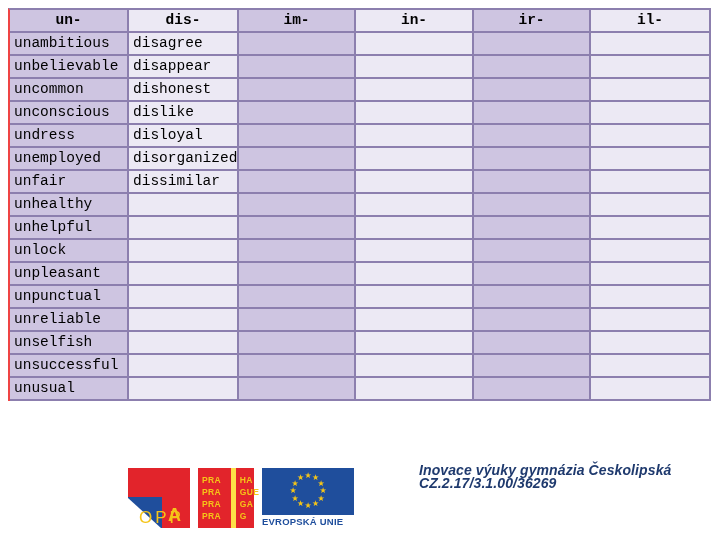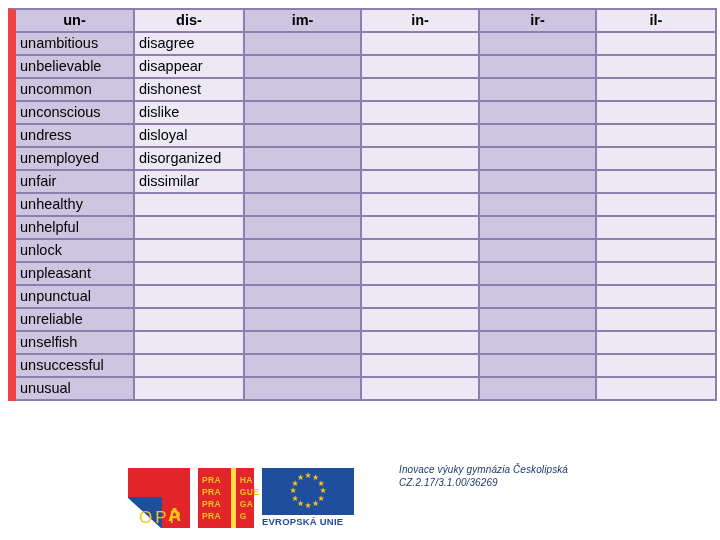--- a/index.html
+++ b/index.html
@@ -20,22 +20,23 @@
     position: absolute;
     left: 8px;
     top: 8px;
     width: 703px;
   }
   table.prefix-table {
     border-collapse: separate;
     border-spacing: 0;
     table-layout: fixed;
     width: 703px;
-    border-left: 8px solid #ef4444;
+    border-left: 2px solid #ef4444;
     border-top: 2px solid #8c7fae;
+    font-family: Liberation Mono, monospace;
   }
   table.prefix-table td,
   table.prefix-table th {
     border-right: 2px solid #8c7fae;
     border-bottom: 2px solid #8c7fae;
     height: 21px;
     padding: 0 0 0 4px;
     font-size: 14.5px;
     font-weight: normal;
     color: #000000;
@@ -179,27 +180,27 @@
     font-size: 8px;
     line-height: 8px;
     width: 8px;
     height: 8px;
     text-align: center;
   }
 
   
   #project-text {
     position: absolute;
-    left: 399px;
+    left: 419px;
     top: 12px;
     color: #1f3a6e;
     font-family: "Liberation Sans", sans-serif;
     font-style: italic;
-    font-weight: normal;
-    font-size: 10px;
+    font-weight: bold;
+    font-size: 14px;
     line-height: 12.5px;
     letter-spacing: 0.1px;
   }
   #project-text .block2 {
     margin-top: 13px;
   }
 </style>
 </head>
 <body>
 

